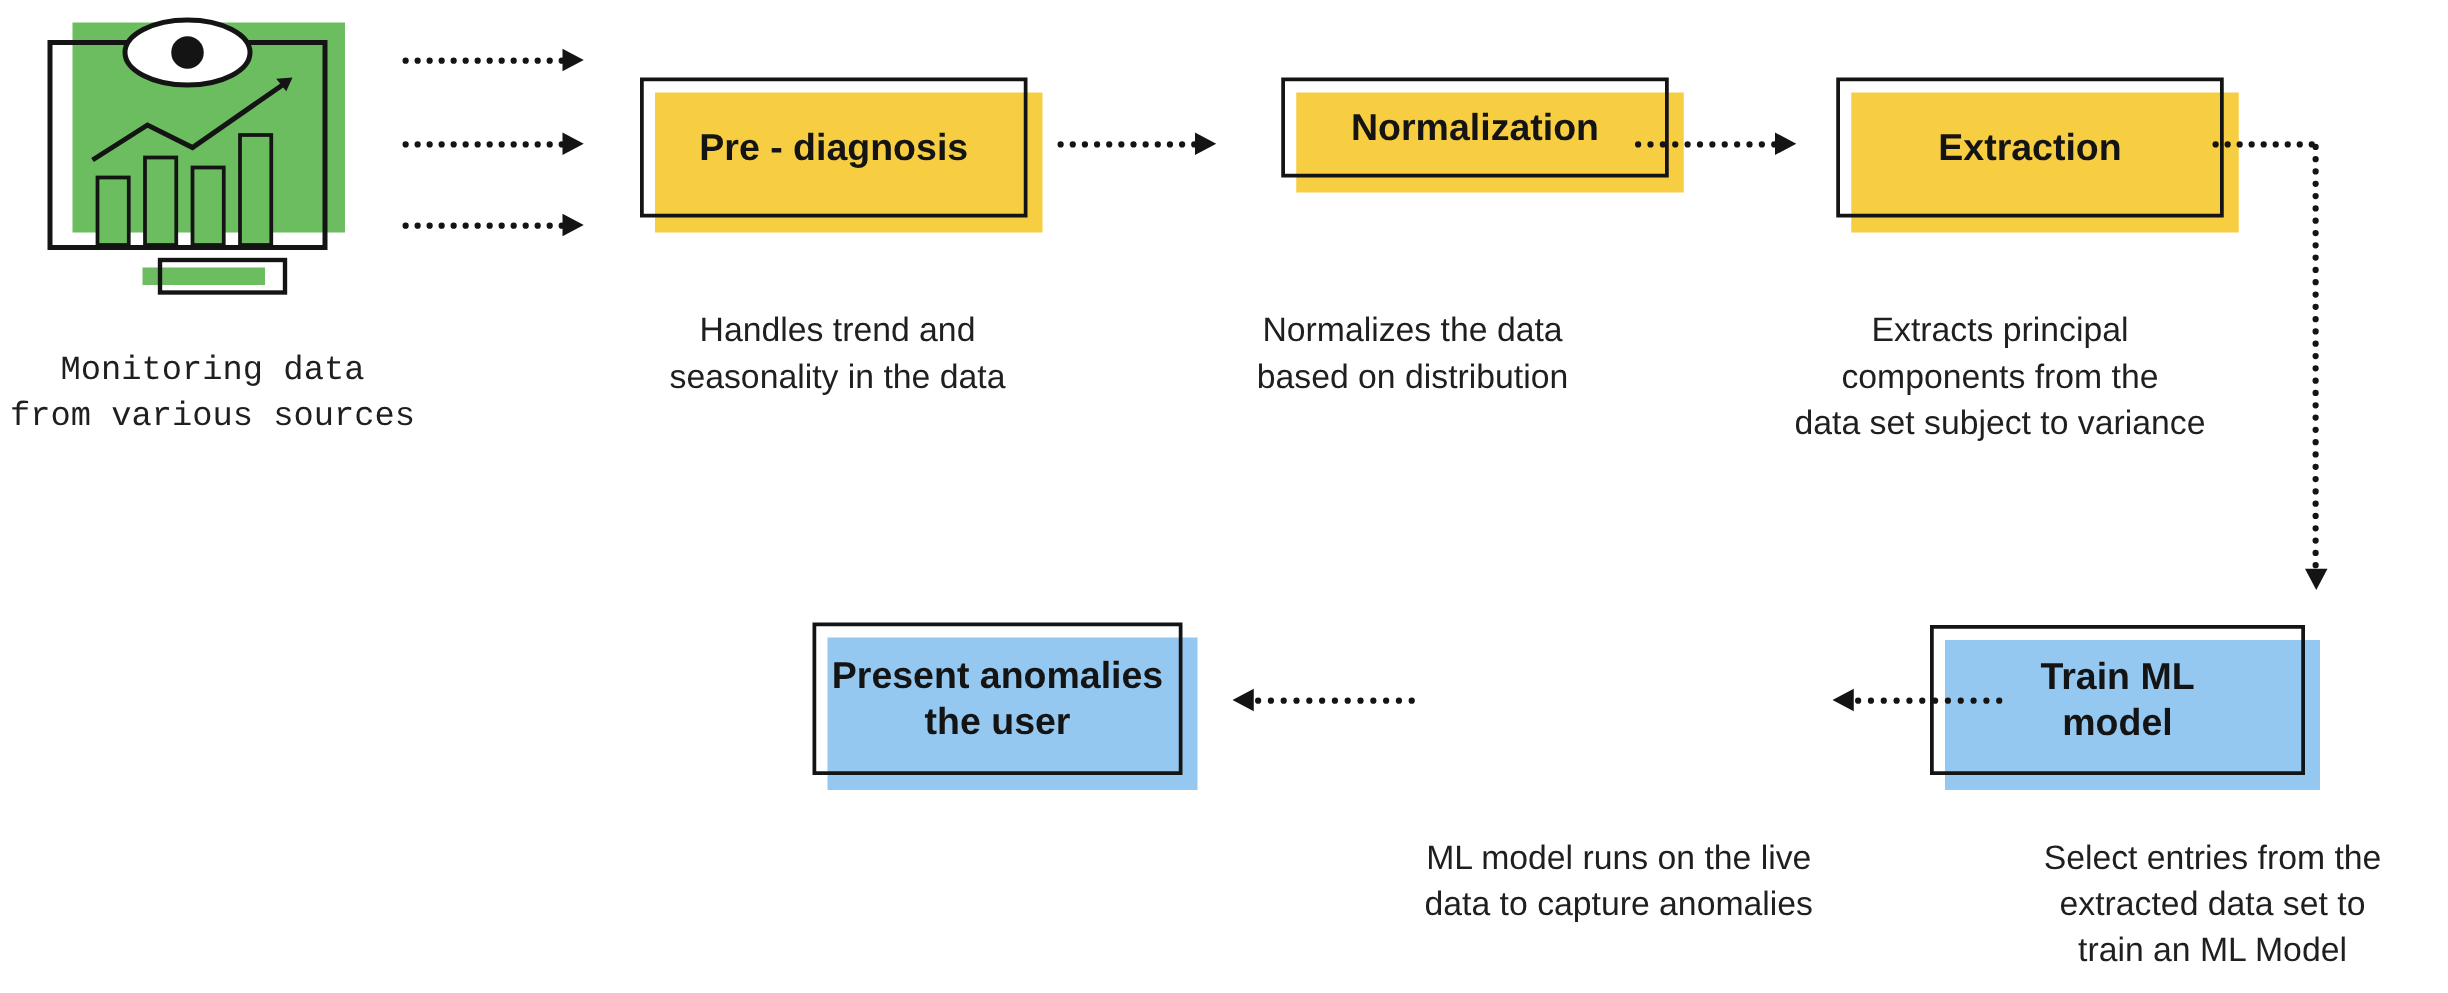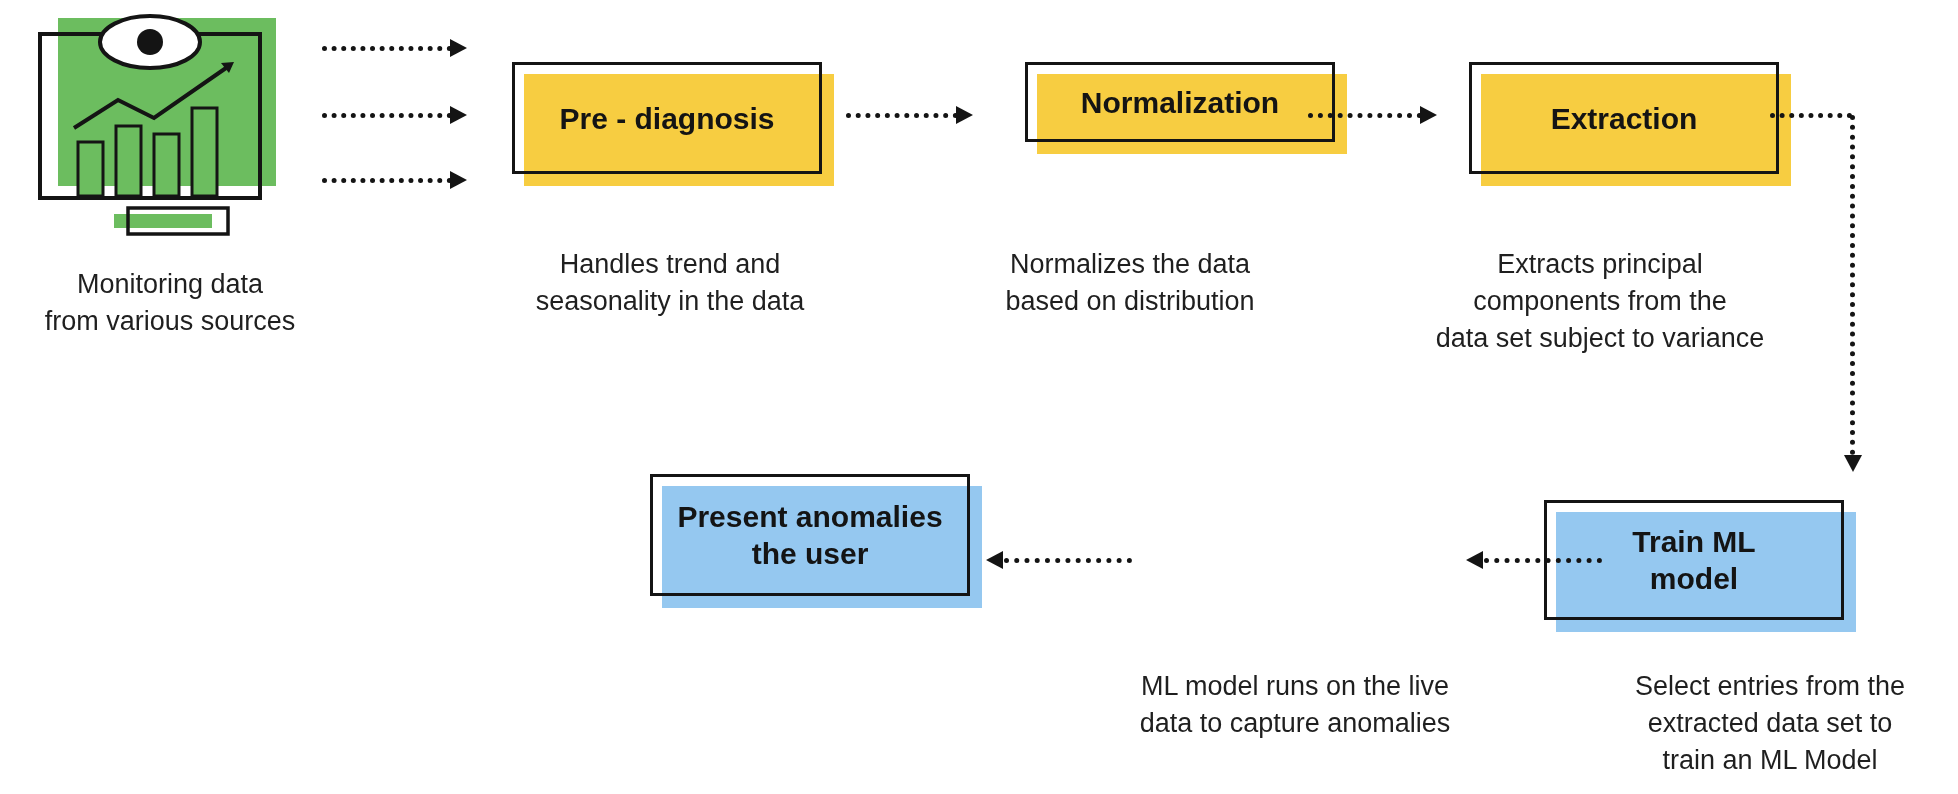--- a/index.html
+++ b/index.html
@@ -90,21 +90,21 @@
     <g>
       <ellipse cx="122" cy="36" rx="50" ry="26" fill="#ffffff" stroke="#141414" stroke-width="4"></ellipse>
       <circle cx="122" cy="36" r="13" fill="#141414"></circle>
     </g>
     <g>
       <rect x="86" y="208" width="98" height="14" style="fill: rgb(108, 189, 95);"></rect>
       <rect x="100" y="202" width="100" height="26" fill="none" stroke="#141414" stroke-width="3.5"></rect>
     </g>
   </svg>
 
-  <div class="caption" style="left:0px; top:266px; width:340px;">Monitoring data
+  <div class="caption" style="left:0px; top:279px; width:340px;font-family:Liberation Mono, monospace;">Monitoring data
 from various sources</div>
 
   <div class="node" style="left:512px; top:62px; width:310px; height:112px;">
     <div class="shadow" style="background-color: rgb(247, 205, 65);"></div>
     <div class="face">
       <span>Pre - diagnosis</span>
     </div>
   </div>
 
   <div class="node" style="left:1025px; top:62px; width:310px; height:80px;">
@@ -131,21 +131,21 @@
 
   <div class="node" style="left:1544px; top:500px; width:300px; height:120px;">
     <div class="shadow" style="background-color: rgb(149, 200, 240);"></div>
     <div class="face">
       <span>Train ML
 model</span>
     </div>
   </div>
 
 
-  <div class="node" style="left:650px; top:474px; width:320px; height:122px;">
+  <div class="node" style="left:650px; top:498px; width:296px; height:122px;">
     <div class="shadow" style="background-color: rgb(149, 200, 240);"></div>
     <div class="face">
       <span>Present anomalies
 the user</span>
     </div>
   </div>
 
   <div class="caption" style="left:1040px; top:668px; width:510px;">ML model runs on the live
 data to capture anomalies</div>
   <div class="caption" style="left:1525px; top:668px; width:490px;">Select entries from the

